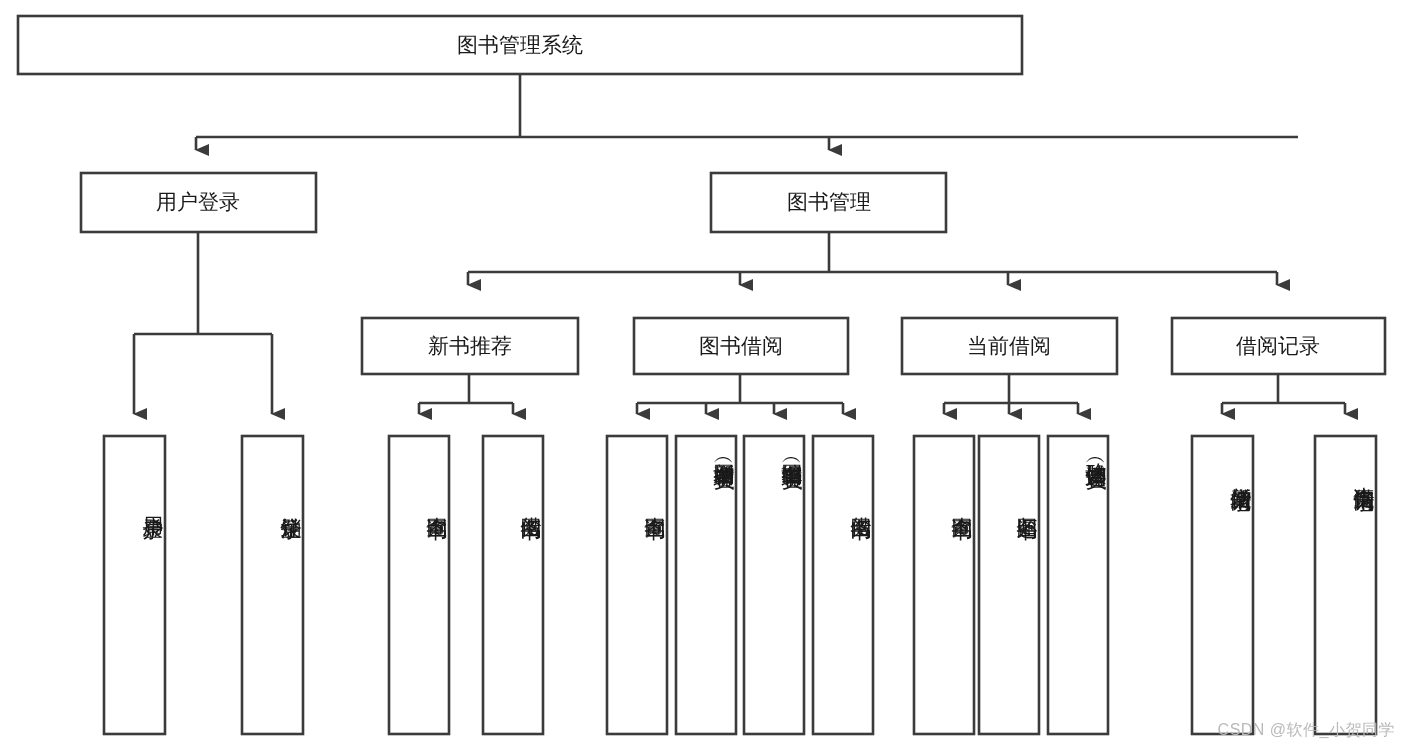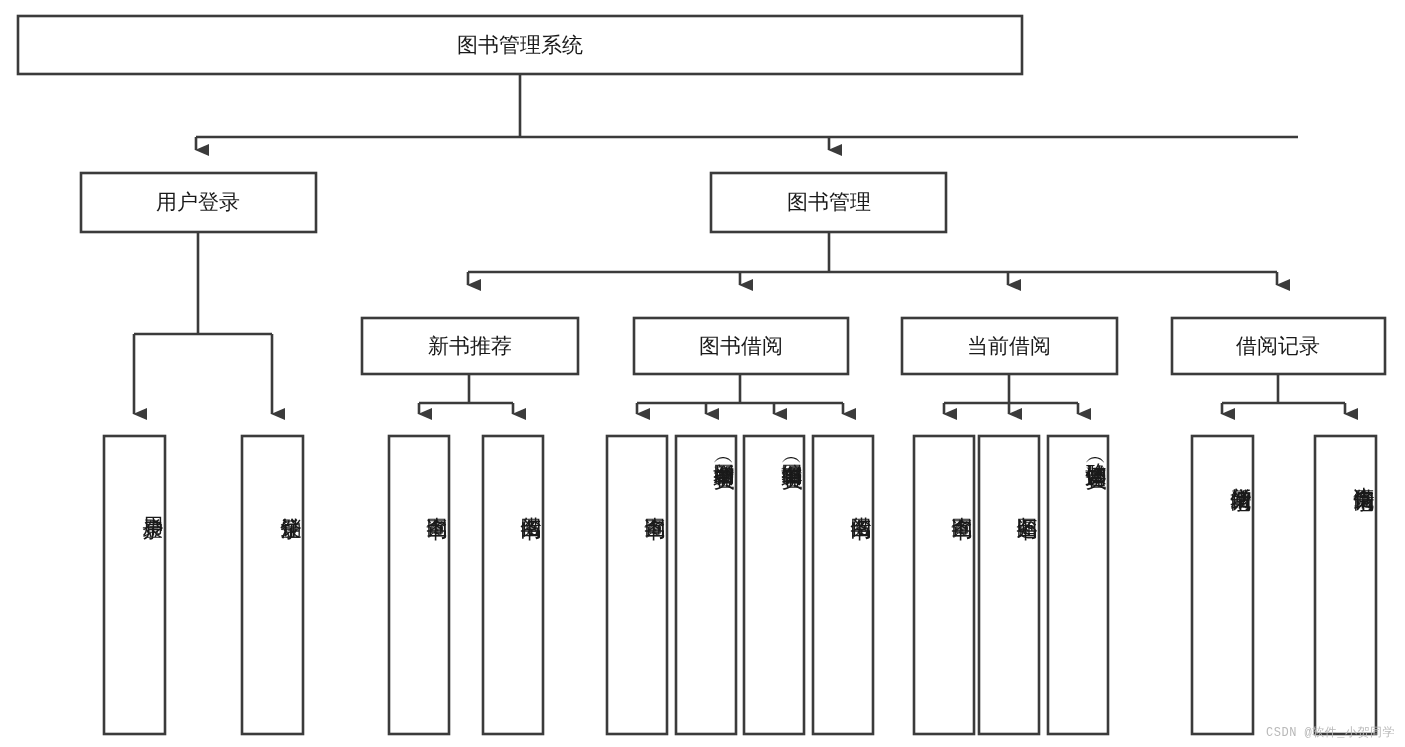--- a/index.html
+++ b/index.html
@@ -56,22 +56,22 @@
     line-height: 1.12;
     letter-spacing: 1px;
     text-align: center;
     white-space: nowrap;
     user-select: none;
   }
   .watermark {
     position: absolute;
     right: 10px;
     bottom: 6px;
-    font-family: Liberation Mono, monospace;
-    font-size: 12px;
+    font-family: Liberation Sans, sans-serif;
+    font-size: 16px;
     color: #b9b9b9;
     letter-spacing: 0.5px;
     user-select: none;
     margin-top: 48px;
   }
 </style>
 </head>
 <body>
 
 <div id="diagram-root">

